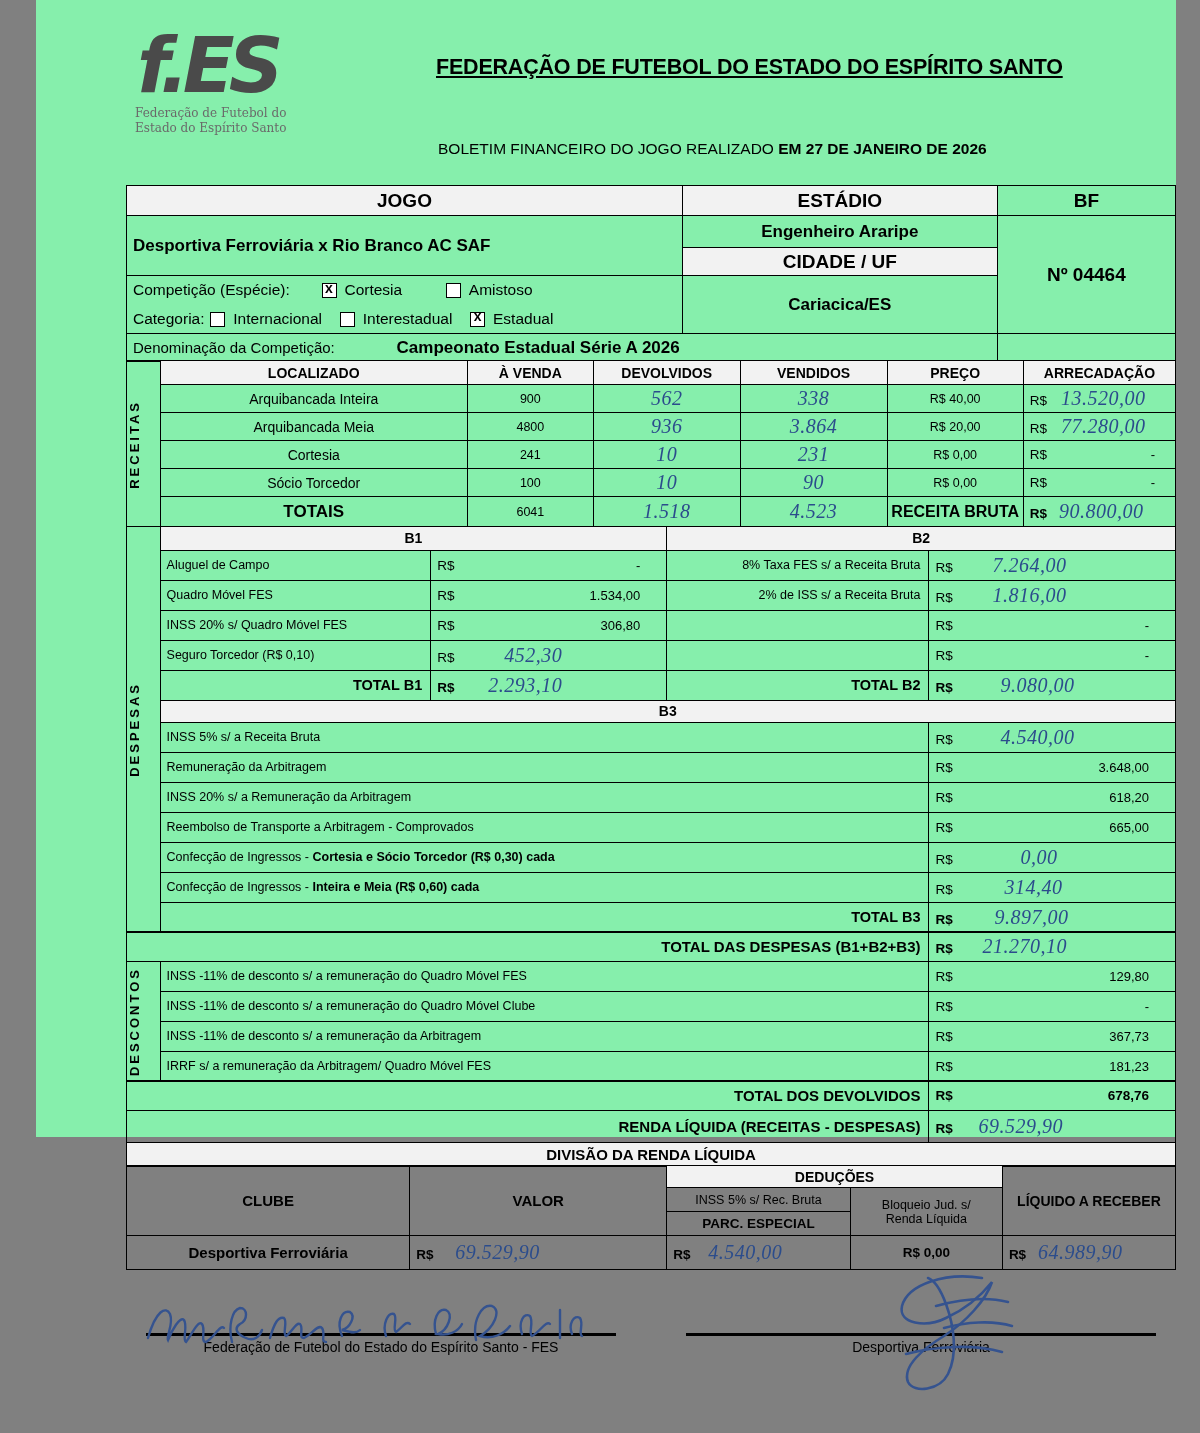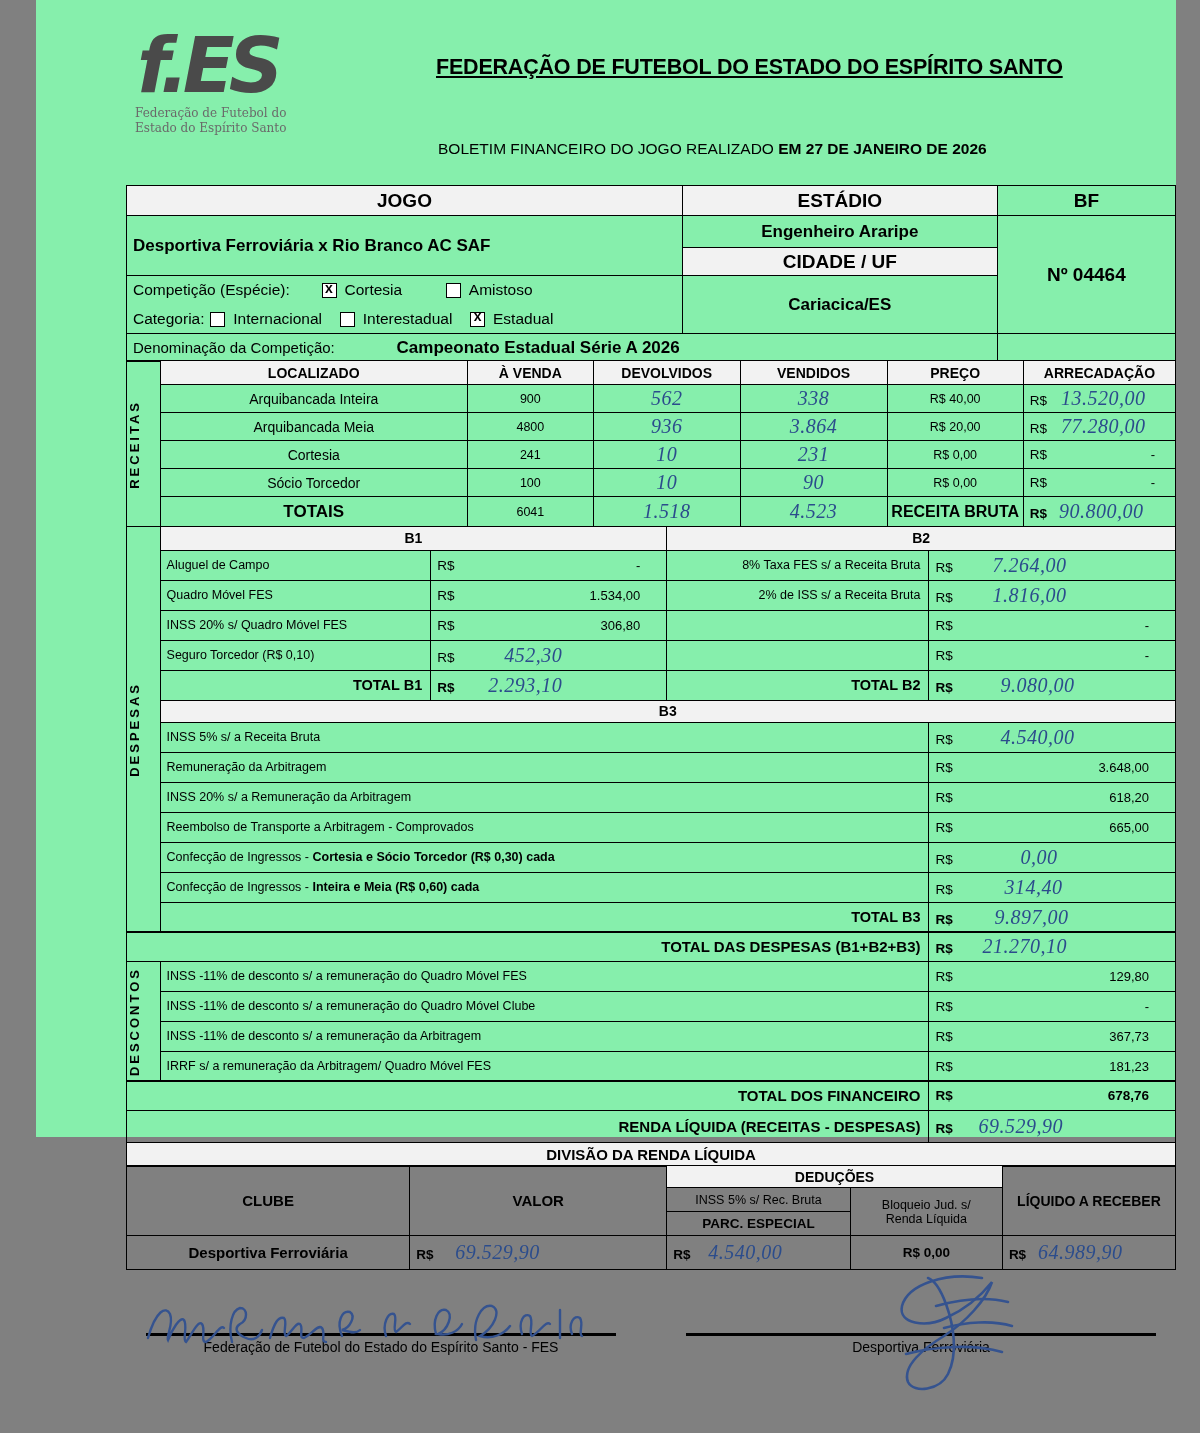--- a/index.html
+++ b/index.html
@@ -434,21 +434,21 @@
     </tbody>
       </table>
 
     <table style="width:100%; margin-top:-1.6px">
       <colgroup>
           <col style="width:76.5%">
           <col style="width:23.5%">
         </colgroup>
       <tbody>
           <tr>
-        <td class="r b" style="height:30px;font-size:15px">TOTAL DOS FINANCEIRO</td>
+        <td class="r b" style="height:30px;font-size:15px">TOTAL DOS DEVOLVIDOS</td>
         <td class="rs">
           <span class="b">R$</span>
           <span class="b" style="float:right;margin-right:26px;font-size:13.5px">678,76</span>
         </td>
       </tr>
       <tr>
         <td class="r b" style="height:32px;font-size:15px">RENDA LÍQUIDA (RECEITAS - DESPESAS)</td>
         <td class="rs">
           <span class="b">R$</span>
           <span class="hw" style="margin-left:22px">69.529,90</span>

